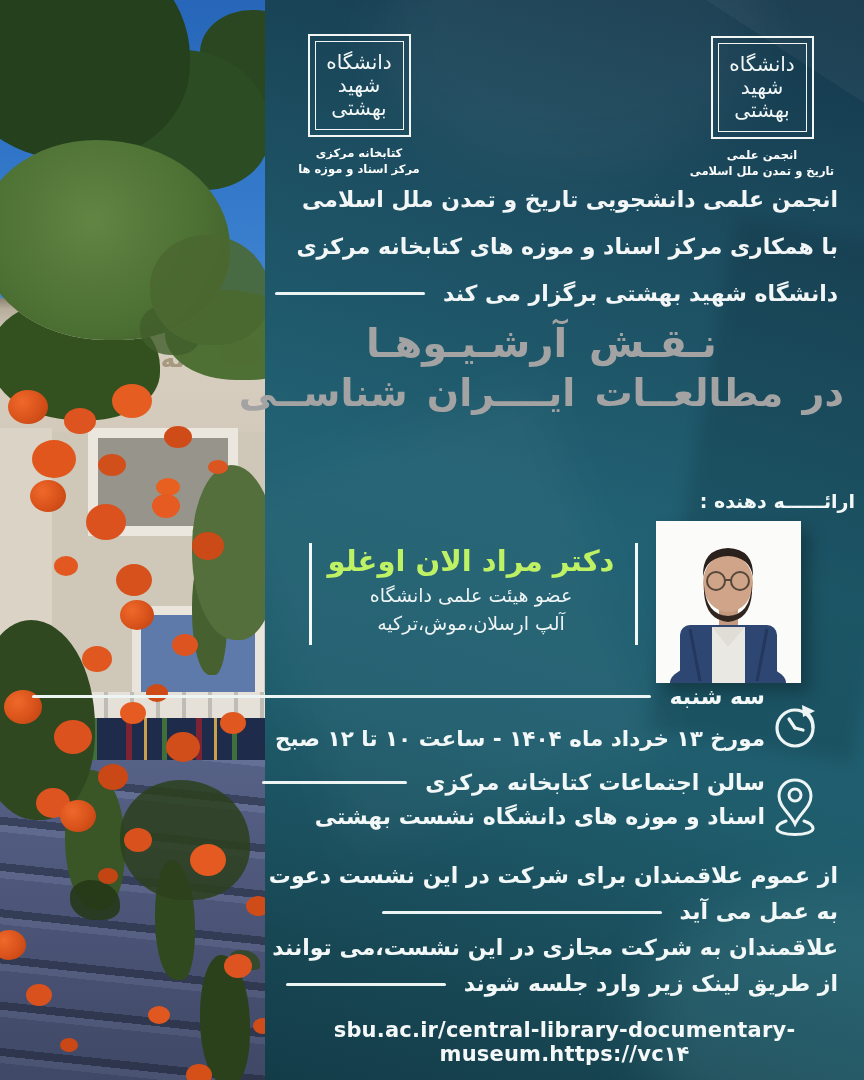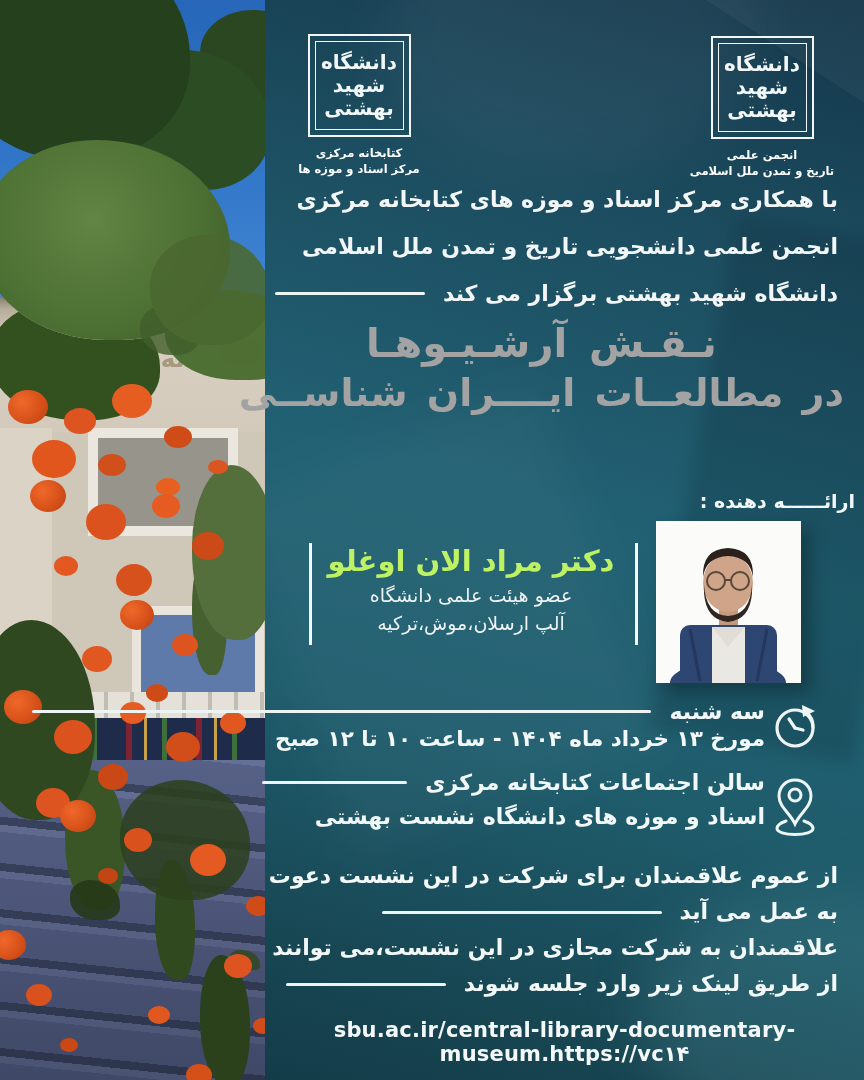--- a/index.html
+++ b/index.html
@@ -66,21 +66,21 @@
   .g3{left:425px;top:230px;width:210px;height:520px;background:rgba(8,30,40,.18);transform:rotate(10deg);filter:blur(8px);}
   .g4{left:375px;top:890px;width:340px;height:260px;background:rgba(140,210,220,.12);border-radius:50%;filter:blur(28px);}
   .g5{left:15px;top:430px;width:330px;height:380px;background:rgba(255,255,255,.03);transform:rotate(-20deg);filter:blur(18px);}
 
   
   .emblem-box{width:170px;text-align:center;}
   .emblem{width:103px;height:103px;margin:0 auto;border:2px solid #f2f6f5;box-sizing:border-box;
     display:flex;align-items:center;justify-content:center;}
   .emblem-inner{width:89px;height:89px;border:1px solid #f2f6f5;box-sizing:border-box;
     display:flex;flex-direction:column;align-items:center;justify-content:center;}
-  .emblem-inner span{font-size:20px;font-weight:700;line-height:23px;letter-spacing:-1px;}
+  .emblem-inner span{font-size:20px;font-weight:400;line-height:23px;letter-spacing:-1px;}
   .emblem-caption{margin-top:8px;font-size:11.5px;font-weight:600;line-height:16px;color:#fdfefe;}
 
   .intro{right:26px;top:176px;text-align:right;font-size:22px;font-weight:700;line-height:47px;color:#f2f6f6;}
   .row{display:flex;align-items:center;gap:18px;}
   .rule{display:inline-block;height:3px;background:#edf4f4;border-radius:2px;flex:none;}
   .r150{width:150px;}.r345{width:345px;flex:1;}.r145{width:145px;}.r280{width:280px;}.r160{width:160px;}
 
   .title{right:20px;top:318px;text-align:center;color:#a3a3a3;}
   .title .t1{font-size:40px;font-weight:800;line-height:50px;word-spacing:8px;}
   .title .t2{font-size:36px;font-weight:800;line-height:50px;word-spacing:10px;}
@@ -88,21 +88,21 @@
 
   .presenter-label{right:9px;top:490px;font-size:19px;font-weight:600;}
   .speaker-photo{left:656px;top:521px;width:145px;height:162px;background:#fbfbfa;
     box-shadow:9px 9px 16px rgba(0,0,0,.28);}
   .vline{width:3px;height:102px;background:#f3f8f8;top:543px;}
   .vl-a{left:309px;} .vl-b{left:635px;}
   .name-block{left:315px;top:541px;width:312px;text-align:center;}
   .speaker-name{font-size:29px;font-weight:800;color:#bef264;line-height:40px;}
   .speaker-aff{font-size:19px;font-weight:500;line-height:28px;color:#eef4f4;}
 
-  .day-row{left:32px;right:99px;top:699px;font-size:22px;font-weight:700;}
+  .day-row{left:32px;right:99px;top:684px;font-size:22px;font-weight:700;}
   .datetime{right:99px;top:726px;font-size:21.5px;font-weight:700;}
   .clock{left:770px;top:700px;}
   .loc1-row{left:32px;right:99px;top:770px;font-size:22px;font-weight:700;}
   .loc2{right:99px;top:804px;font-size:22px;font-weight:700;}
   .pin{left:772px;top:776px;}
 
   .invite{right:26px;top:858px;text-align:right;font-size:22px;font-weight:700;line-height:36px;}
   .link-line{left:265px;right:0;top:1018px;text-align:center;direction:ltr;
     font-size:21px;font-weight:700;letter-spacing:.2px;color:#f4f8f8;}
 </style>
@@ -167,22 +167,22 @@
         <span>بهشتی</span>
       </div>
     </div>
     <div class="emblem-caption">
       <div>انجمن علمی</div>
       <div>تاریخ و تمدن ملل اسلامی</div>
     </div>
   </div>
 
   <div class="abs intro" style="direction:rtl;">
+    <div>انجمن علمی دانشجویی تاریخ و تمدن ملل اسلامی</div>
     <div>با همکاری مرکز اسناد و موزه های کتابخانه مرکزی</div>
-    <div>انجمن علمی دانشجویی تاریخ و تمدن ملل اسلامی</div>
     <div class="row">
       <span>دانشگاه شهید بهشتی برگزار می کند</span>
       <span class="rule r150"></span>
     </div>
   </div>
 
   <div class="abs title" style="direction:rtl;">
     <div class="t1">نـقـش آرشـیـوهـا</div>
     <div class="t3">در مطالعــات ایــــران شناســی</div>
   </div>

